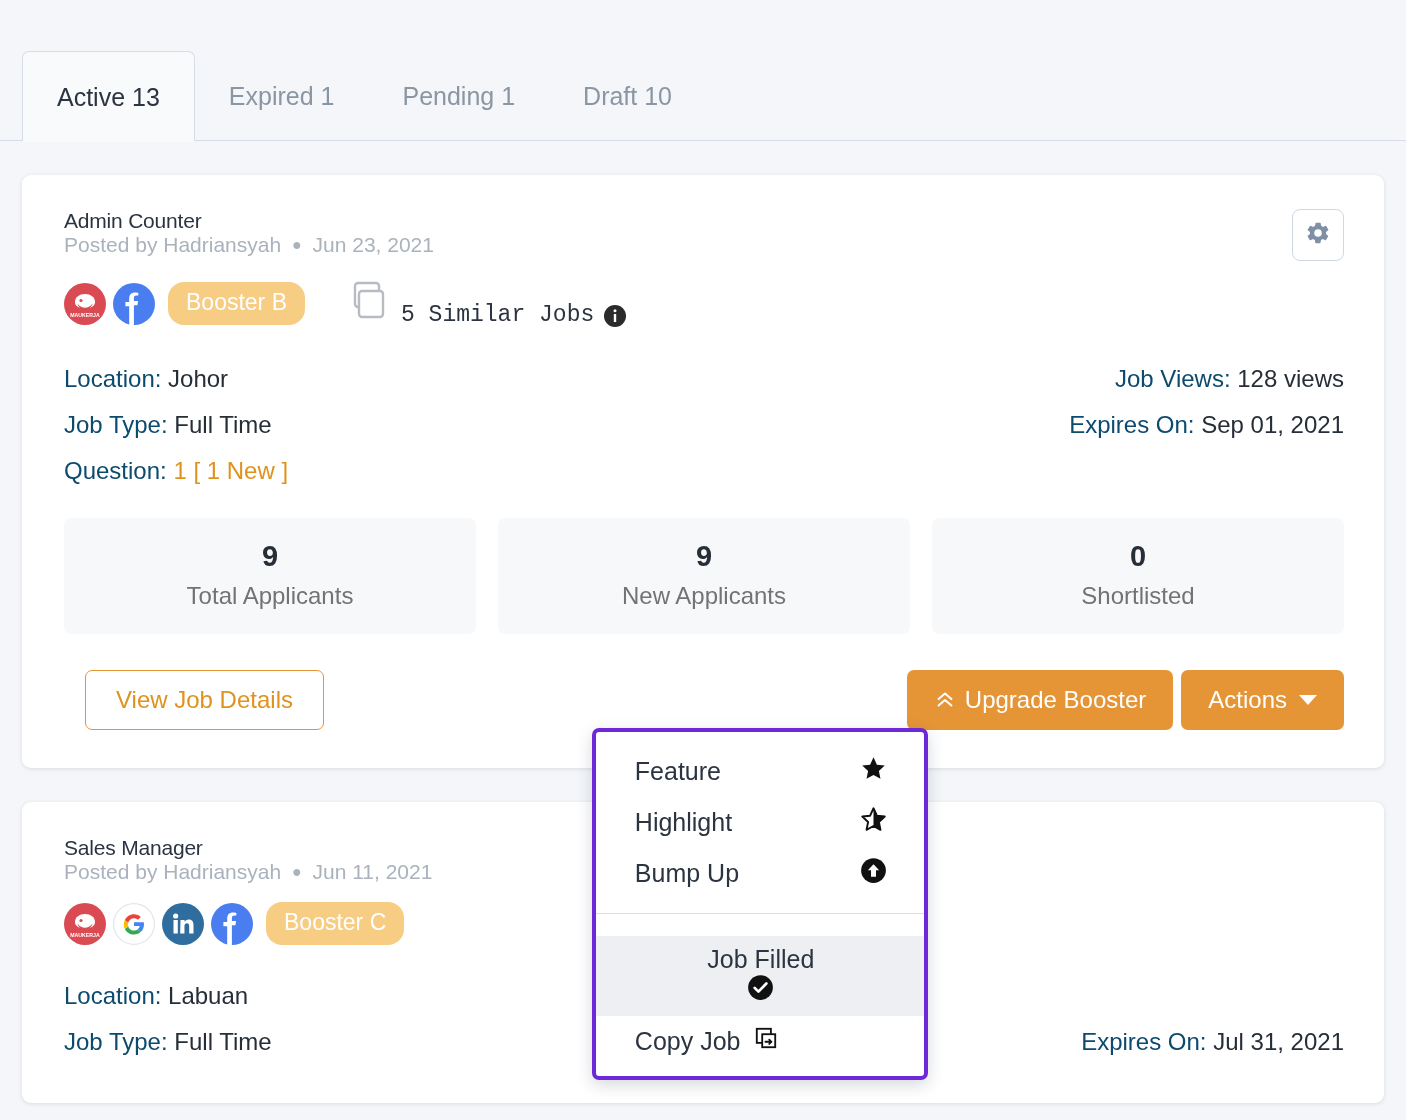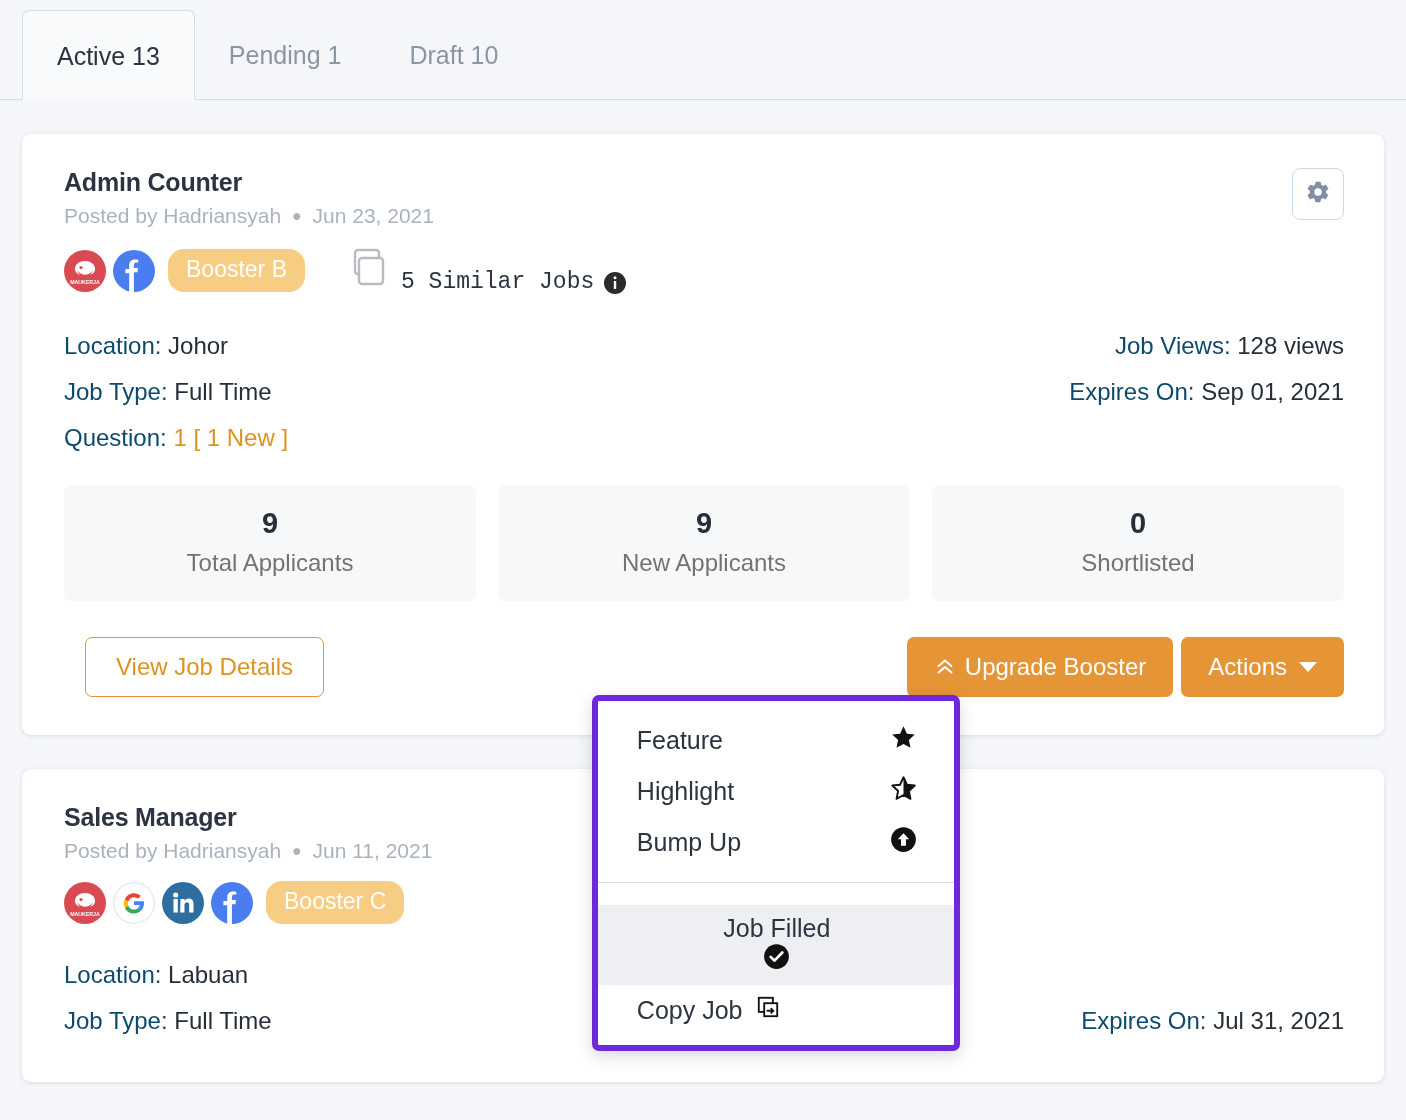--- a/index.html
+++ b/index.html
@@ -6,21 +6,21 @@
   html, body {
     width: 1406px; height: 1120px;
     background: #f4f6f9;
     font-family: "Liberation Sans", sans-serif;
     overflow: hidden;
   }
 
   
   .tabs {
     position: relative;
-    height: 100px;
+    height: 141px;
     padding-left: 22px;
     display: flex;
     align-items: flex-end;
   }
   .tabs::after {
     content: "";
     position: absolute;
     left: 0; right: 0; bottom: 0;
     height: 1px;
     background: #d6dde6;
@@ -56,22 +56,22 @@
   .card {
     background: #fff;
     border-radius: 9px;
     box-shadow: 0 1px 4px rgba(30,45,70,.13);
     padding: 34px 40px 38px 42px;
     position: relative;
     margin-top: 34px;
   }
 
   .card-head { display: flex; justify-content: space-between; align-items: flex-start; }
-  .job-title { font-size: 25px; font-weight: bold; color: #2b3440; letter-spacing: -.2px; }
-  .posted-by { font-size: 21px; color: #a9b2bd; margin-top: 7px; }
+  .job-title { font-size: 21px; font-weight: normal; color: #2b3440; letter-spacing: -.2px; }
+  .posted-by { font-size: 21px; color: #a9b2bd; margin-top: 0; }
   .posted-by .dot { padding: 0 5px; font-size: 16px; vertical-align: 2px; }
 
   .gear-btn {
     width: 52px; height: 52px;
     border: 1px solid #cfd8e3;
     border-radius: 8px;
     background: #fff;
     display: flex; align-items: center; justify-content: center;
     cursor: pointer; flex: none;
   }
@@ -135,23 +135,23 @@
     border-right: 9px solid transparent;
     border-top: 10px solid #fff;
   }
   .chev { margin-right: 9px; display: inline-flex; }
 
   
   .dropdown {
     position: absolute;
     top: 58px;
     left: -315px;
-    width: 368px;
+    width: 336px;
     background: #fff;
-    border: 6px solid #6d28d9;
+    border: 4px solid #6d28d9;
     border-radius: 7px;
     box-shadow: 0 5px 16px rgba(30,45,70,.18);
     padding: 14px 0 10px;
     z-index: 40;
   }
   .dd-item {
     display: flex; align-items: center; justify-content: space-between;
     padding: 9px 37px 9px 39px;
     font-size: 25px;
     color: #2b3440;
@@ -161,20 +161,21 @@
   .dd-item.active { background: #edeff2; flex-direction: column; }
   .dd-item.inline { justify-content: flex-start; }
   .dd-item.inline .dd-ico { margin-left: 13px; }
   .dd-sep { height: 1px; background: #d8dde3; margin: 14px 0 22px; }
 </style>
 </head>
 <body>
 
 <div class="tabs">
   <div class="tab active"><span>Active 13</span></div>
+  <div class="tab"><span>Expired 1</span></div>
   <div class="tab"><span>Pending 1</span></div>
   <div class="tab"><span>Draft 10</span></div>
 </div>
 
 <div class="board">
 
   <div class="card">
 
     <div class="card-head">
       <div>

